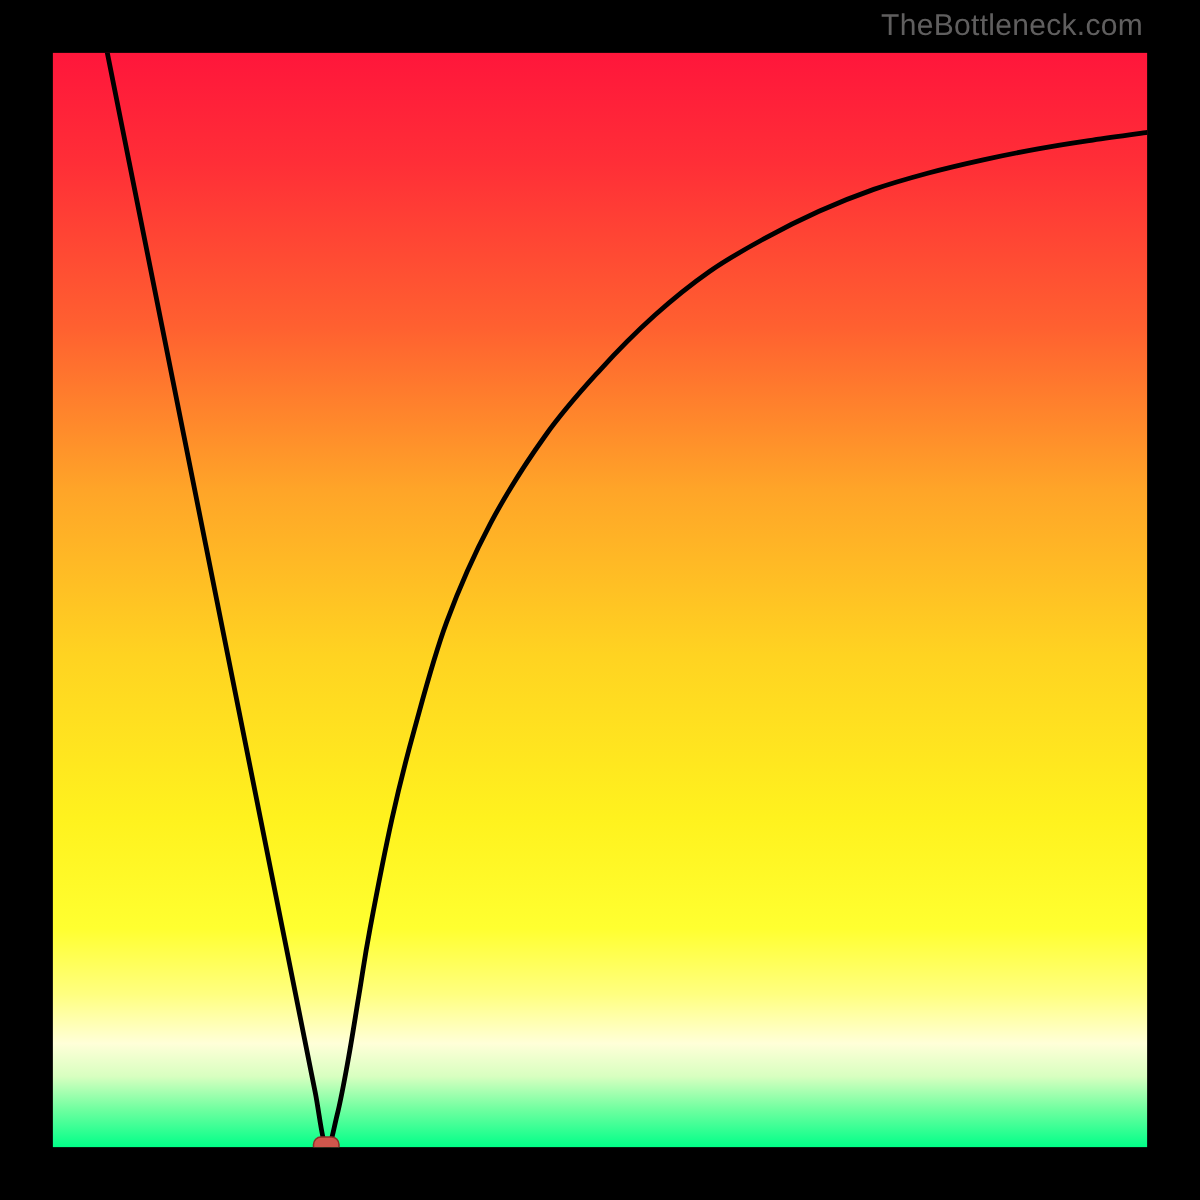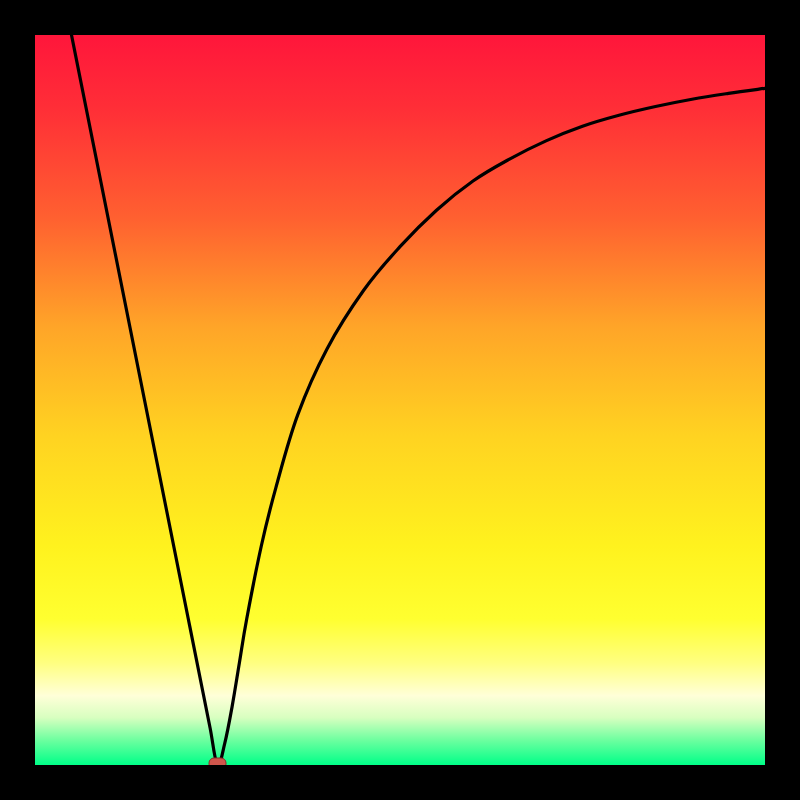--- a/index.html
+++ b/index.html
@@ -74,13 +74,14 @@
       </defs>
       <rect x="0" y="0" width="730" height="730" fill="url(#bg)"></rect>
     </svg>
 
     <svg class="curve" viewBox="0 0 730 730" preserveAspectRatio="none">
       <path id="curve-path" fill="none" stroke-width="3.2" stroke-linecap="round" stroke-linejoin="round" d="M36.5,0 C39.128,13.139999999999999 45.844,46.72 51.1,73 C56.356,99.28 60.444,119.72 65.7,146 C70.956,172.28 75.044,192.72000000000006 80.3,219.00000000000006 C85.556,245.28000000000006 89.644,265.72 94.9,292 C100.156,318.28 104.244,338.72 109.5,365 C114.756,391.28 118.84400000000001,411.72 124.10000000000001,438 C129.356,464.28 133.444,484.72 138.7,511 C143.956,537.28 148.04399999999998,557.72 153.29999999999998,584 C158.55599999999998,610.28 163.958,637.29 167.9,657 C171.842,676.71 172.572,680.36 175.2,693.5 C177.82799999999997,706.64 179.87199999999999,727.372 182.5,730 C185.12800000000001,732.628 187.172,718.612 189.8,708.1 C192.42800000000003,697.5880000000001 194.47200000000004,686.0540000000001 197.10000000000002,671.6 C199.728,657.146 201.77200000000002,643.568 204.4,627.8 C207.028,612.0319999999999 207.75799999999998,605.024 211.7,584 C215.642,562.976 221.044,534.652 226.3,511 C231.556,487.348 234.33,476.252 240.9,452.6 C247.47,428.94800000000004 253.602,404.56600000000003 262.8,379.6 C271.998,354.634 280.174,336.23800000000006 292,313.90000000000003 C303.826,291.562 315.36,273.896 328.5,255.5 C341.64,237.104 351.86,226.15400000000002 365,211.70000000000005 C378.14,197.24600000000007 388.36000000000007,187.02600000000007 401.50000000000006,175.20000000000005 C414.64000000000004,163.37400000000002 424.86,155.198 438,146 C451.14,136.802 461.36,131.32700000000003 474.5,124.10000000000002 C487.64,116.87300000000003 497.85999999999996,111.76300000000003 510.99999999999994,105.85000000000002 C524.14,99.93700000000001 534.36,95.84900000000002 547.5,91.25 C560.64,86.65099999999998 570.86,83.84779999999996 584,80.29999999999995 C597.14,76.75219999999995 607.36,74.43079999999995 620.5,71.53999999999996 C633.64,68.64919999999998 643.86,66.60520000000001 657,64.24000000000001 C670.14,61.874800000000015 680.36,60.37099999999999 693.5,58.39999999999998 C706.64,56.42899999999997 723.43,54.209799999999966 730,53.289999999999964" stroke="#000000"></path>
       <rect id="min-marker" rx="5" ry="5" width="17" height="11" x="174" y="723" fill="#cf564c" stroke="#8e2e28" stroke-width="1"></rect>
     </svg>
   </div>
 
+  <div class="watermark">TheBottleneck.com</div>
 </div>
 
 </body></html>

